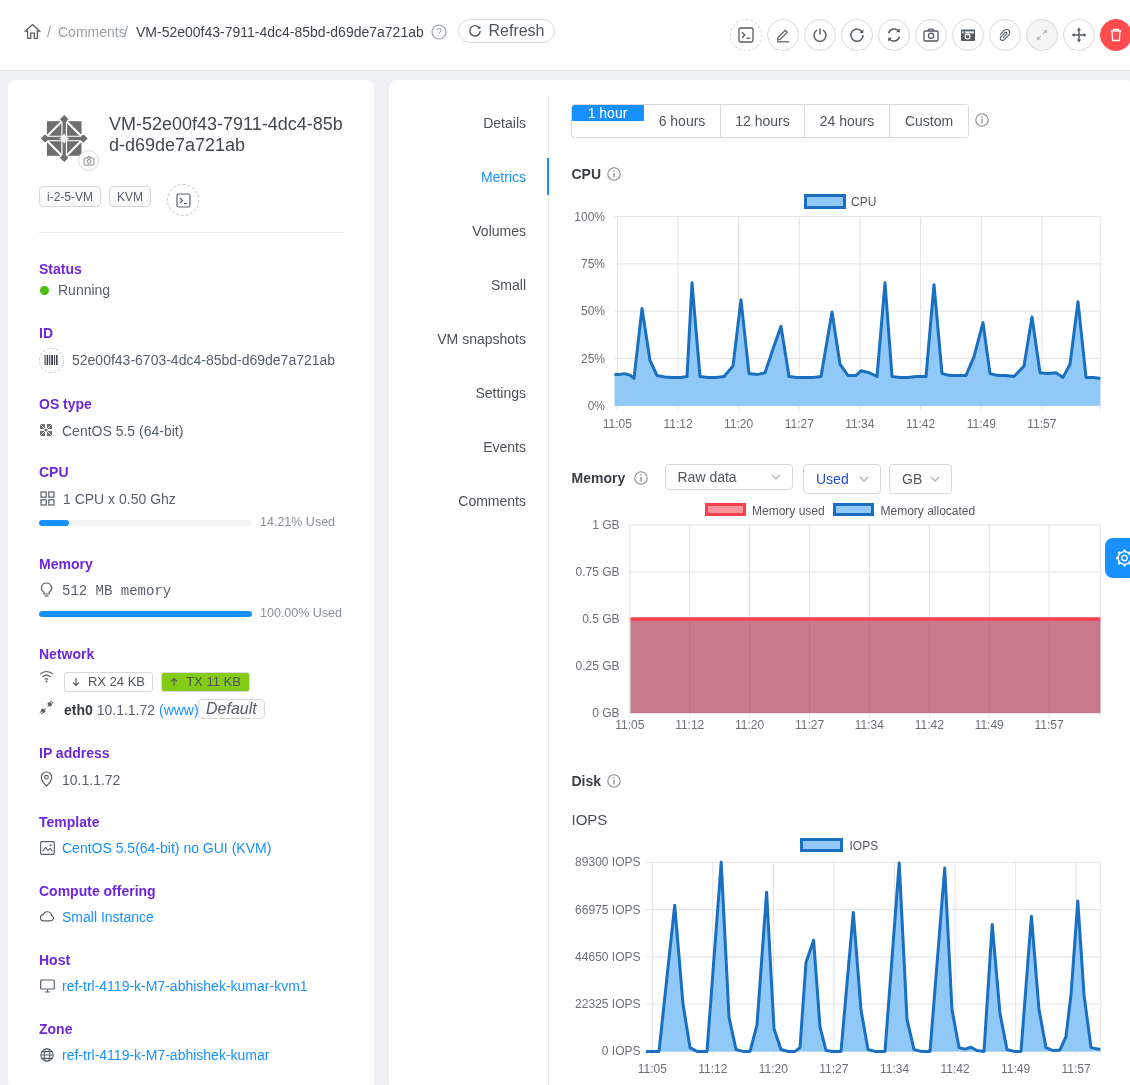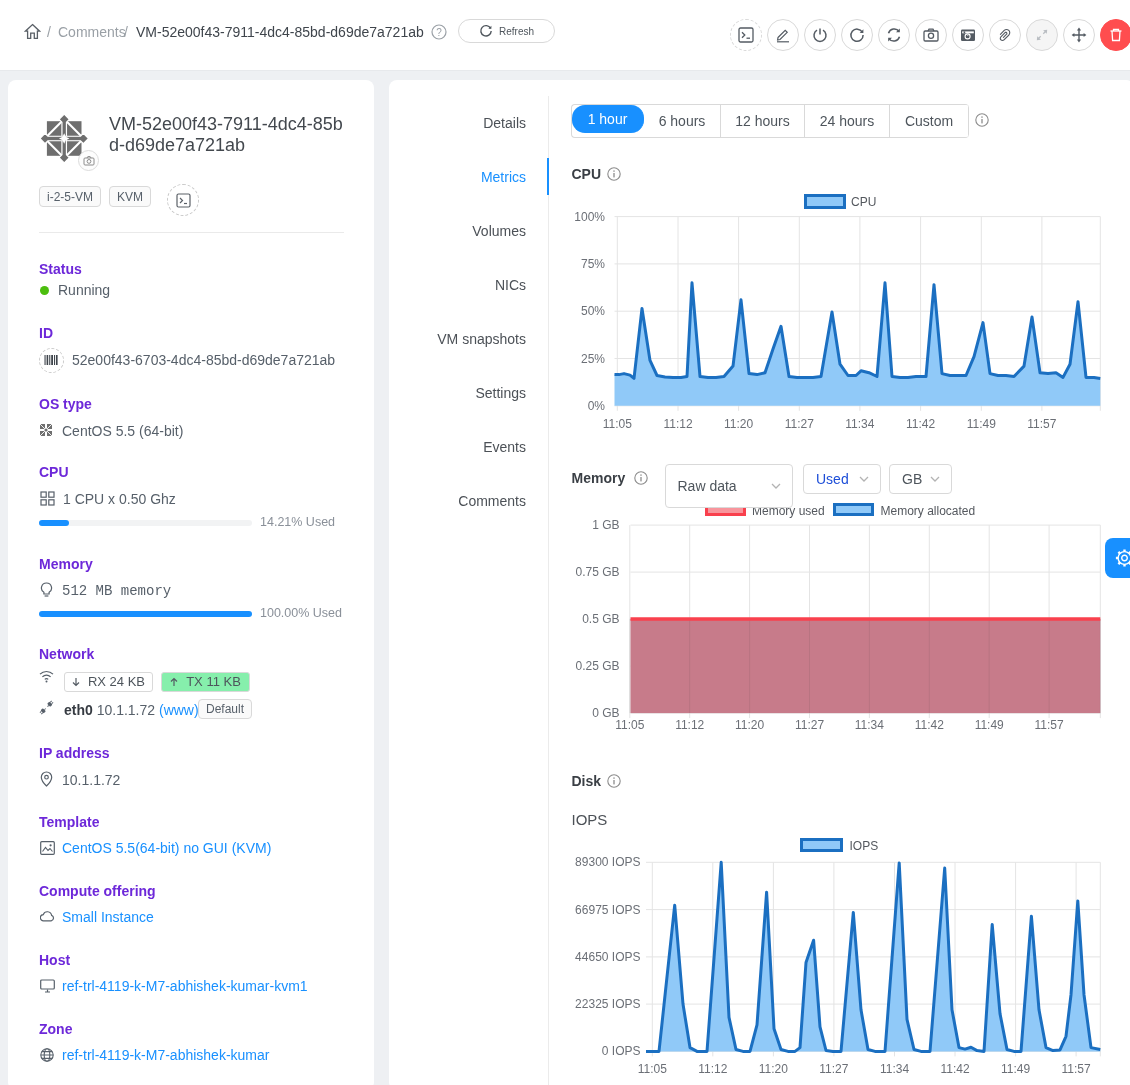--- a/index.html
+++ b/index.html
@@ -36,21 +36,21 @@
 <div class="abs" style="left:136px;top:24px;font-size:14px;color:#3f454c;z-index:6;">VM-52e00f43-7911-4dc4-85bd-d69de7a721ab</div>
 <svg class="abs" style="left:431px;top:24px;z-index:6" width="16" height="16" viewBox="0 0 16 16">
   <circle cx="8" cy="8" r="7" fill="none" stroke="#9aa0a6" stroke-width="1.2"></circle>
   <text x="8" y="11.6" font-size="10" fill="#9aa0a6" text-anchor="middle">?</text>
 </svg>
 <div class="abs" style="left:458px;top:19px;width:97px;height:24px;border:1px solid #d9d9d9;border-radius:12px;background:#fff;display:flex;align-items:center;justify-content:center;z-index:6;">
   <svg width="14" height="14" viewBox="0 0 14 14" style="margin-right:6px;">
     <path d="M11.6 4.4 A5.2 5.2 0 1 0 12.2 7" fill="none" stroke="#4e555c" stroke-width="1.4"></path>
     <path d="M12.4 1.8 L12.4 4.8 L9.4 4.8 Z" fill="#4e555c"></path>
   </svg>
-  <span style="font-size:10px;color:#4e555c;">Refresh</span>
+  <span style="font-size:16px;color:#4e555c;">Refresh</span>
 </div>
 <div class="abs rowflex" style="left:730px;top:19px;z-index:6;gap:5px;">
     <div class="cbtn" style="border-style:dashed;">
       <svg width="16" height="16" viewBox="0 0 16 16">
         <rect x="1" y="1" width="14" height="14" rx="1.5" fill="none" stroke="#545b63" stroke-width="1.3"></rect>
         <path d="M4 5.2 L6.8 8 L4 10.8" fill="none" stroke="#545b63" stroke-width="1.3"></path>
         <path d="M8.5 11.2 L12 11.2" stroke="#545b63" stroke-width="1.3"></path>
       </svg>
     </div>
 <div class="cbtn">
@@ -226,40 +226,40 @@
       <path d="M5.8 9.3 a2.4 2.4 0 0 1 3.4 0"></path>
     </g>
     <circle cx="7.5" cy="11.4" r="1" fill="#57606a"></circle>
   </svg>
 <div class="abs" style="left:63.5px;top:671.5px;width:89px;height:20px;border:1px solid #d9d9d9;border-radius:3px;display:flex;align-items:center;justify-content:center;background:#fff;">
     <svg width="10" height="10" viewBox="0 0 10 10" style="margin-right:7px;">
       <path d="M5 1 L5 8 M2 5.5 L5 8.5 L8 5.5" fill="none" stroke="#545b63" stroke-width="1.2" transform="translate(0,0)"></path>
     </svg>
     <span style="font-size:13px;color:#4e555c;">RX 24 KB</span>
   </div>
-<div class="abs" style="left:160.5px;top:671.5px;width:89px;height:20px;border:1px solid #d9d9d9;border-radius:3px;display:flex;align-items:center;justify-content:center;background:#86efac;">
+<div class="abs" style="left:160.5px;top:671.5px;width:89px;height:20px;border:1px solid #d9d9d9;border-radius:3px;display:flex;align-items:center;justify-content:center;background:#84cc16;">
     <svg width="10" height="10" viewBox="0 0 10 10" style="margin-right:7px;">
       <path d="M5 9 L5 2 M2 4.5 L5 1.5 L8 4.5" fill="none" stroke="#545b63" stroke-width="1.2"></path>
     </svg>
     <span style="font-size:13px;color:#4e555c;">TX 11 KB</span>
   </div>
 <svg class="abs" style="left:38px;top:699px;" width="17" height="17" viewBox="0 0 17 17">
 <g transform="rotate(45 8.5 8.5)" fill="#57606a">
 <rect x="6.3" y="2.2" width="4.4" height="3.2" rx="0.9"></rect>
 <rect x="7" y="0.2" width="1" height="2"></rect>
       <rect x="9" y="0.2" width="1" height="2"></rect>
 <rect x="8.2" y="5.4" width="0.9" height="1.8"></rect>
 <rect x="6.3" y="11.6" width="4.4" height="3.2" rx="0.9"></rect>
 <rect x="7" y="14.8" width="1" height="2"></rect>
       <rect x="9" y="14.8" width="1" height="2"></rect>
 <rect x="8.2" y="9.8" width="0.9" height="1.8"></rect>
 </g>
   </svg>
 <div class="abs val" style="left:64px;top:702px;"><b style="color:#363b42;">eth0</b> 10.1.1.72 <span class="link">(www)</span></div>
-<div class="abs" style="left:198px;top:698.5px;height:20.5px;padding:0 7px;display:inline-flex;align-items:center;background:#fafafa;border:1px solid #d9d9d9;border-radius:4px;font-size:12px;color:#57606a;">Default</div>
+<div class="abs" style="left:198px;top:698.5px;height:20.5px;padding:0 7px;display:inline-flex;align-items:center;background:#fafafa;border:1px solid #d9d9d9;border-radius:4px;font-size:16px;color:#57606a;font-style:italic;">Default</div>
 <div class="abs label" style="left:39px;top:745px;">IP address</div>
 <svg class="abs" style="left:40px;top:771px;" width="13" height="16" viewBox="0 0 13 16">
 <path d="M6.5 1 a5.2 5.2 0 0 1 5.2 5.2 C11.7 10 6.5 15 6.5 15 C6.5 15 1.3 10 1.3 6.2 A5.2 5.2 0 0 1 6.5 1 Z" fill="none" stroke="#57606a" stroke-width="1.2"></path>
 <circle cx="6.5" cy="6.2" r="1.8" fill="none" stroke="#57606a" stroke-width="1.2"></circle>
   </svg>
 <div class="abs val" style="left:62px;top:772px;">10.1.1.72</div>
 <div class="abs label" style="left:39px;top:814px;">Template</div>
 <svg class="abs" style="left:40px;top:841px;" width="15" height="14" viewBox="0 0 15 14">
 <rect x="0.7" y="0.7" width="13.6" height="12.6" rx="1" fill="none" stroke="#57606a" stroke-width="1.2"></rect>
 <path d="M2.5 10.5 L5.5 6.5 L8 9.5 L10 7.5 L12.5 10.5" fill="none" stroke="#57606a" stroke-width="1.1"></path>
@@ -286,28 +286,28 @@
     </g>
   </svg>
 <div class="abs val link" style="left:62px;top:1047px;">ref-trl-4119-k-M7-abhishek-kumar</div>
 
 <div class="abs card" style="left:389px;top:80px;width:745px;height:1010px;"></div>
 <div class="abs" style="left:548px;top:96px;width:1px;height:994px;background:#ebebeb;"></div>
 <div class="abs" style="left:546.5px;top:158px;width:2.5px;height:37px;background:#1890ff;"></div>
 <div class="abs navitem" style="left:389px;top:112px;">Details</div>
 <div class="abs navitem" style="left:389px;top:165.5px;color:#1890ff;">Metrics</div>
 <div class="abs navitem" style="left:389px;top:220px;">Volumes</div>
-<div class="abs navitem" style="left:389px;top:274px;">NICs</div>
+<div class="abs navitem" style="left:389px;top:274px;">Small</div>
 <div class="abs navitem" style="left:389px;top:328px;">VM snapshots</div>
 <div class="abs navitem" style="left:389px;top:382px;">Settings</div>
 <div class="abs navitem" style="left:389px;top:436px;">Events</div>
 <div class="abs navitem" style="left:389px;top:490px;">Comments</div>
 
 <div class="abs" style="left:571px;top:104px;display:flex;border:1px solid #d9d9d9;border-radius:4px;overflow:hidden;border-right:none;">
-    <div style="width:72px;height:28px;display:flex;align-items:center;justify-content:center;font-size:14px;background:#1890ff;color:#fff;border-right:1px solid #1890ff;border-radius:13px;">1 hour</div>
+    <div style="width:72px;height:16px;display:flex;align-items:center;justify-content:center;font-size:14px;background:#1890ff;color:#fff;border-right:1px solid #1890ff;">1 hour</div>
     <div style="width:77px;height:32px;display:flex;align-items:center;justify-content:center;font-size:14px;background:#fff;color:#4e555c;border-right:1px solid #d9d9d9;">6 hours</div>
     <div style="width:84px;height:32px;display:flex;align-items:center;justify-content:center;font-size:14px;background:#fff;color:#4e555c;border-right:1px solid #d9d9d9;">12 hours</div>
     <div style="width:85px;height:32px;display:flex;align-items:center;justify-content:center;font-size:14px;background:#fff;color:#4e555c;border-right:1px solid #d9d9d9;">24 hours</div>
     <div style="width:79px;height:32px;display:flex;align-items:center;justify-content:center;font-size:14px;background:#fff;color:#4e555c;border-right:1px solid #d9d9d9;">Custom</div>
   </div>
 <svg class="abs" style="left:974.5px;top:113px;" width="14" height="14" viewBox="0 0 14 14">
     <circle cx="7" cy="7" r="6.2" fill="none" stroke="#8c8c8c" stroke-width="1.1"></circle>
     <rect x="6.35" y="6" width="1.3" height="4.4" fill="#8c8c8c"></rect>
     <rect x="6.35" y="3.4" width="1.3" height="1.4" fill="#8c8c8c"></rect>
   </svg>
@@ -331,21 +331,21 @@
   </svg>
 <div class="abs" style="left:571.5px;top:811px;font-size:15px;color:#4c5157;">IOPS</div>
 <div class="abs" style="left:803.5px;top:193.5px;width:42px;height:15px;background:#90c9f8;border:3px solid #1b6fc1;"></div>
 <div class="abs" style="left:851px;top:195px;font-size:12px;color:#54585e;">CPU</div>
 <div class="abs" style="left:704.5px;top:503px;width:41.5px;height:13px;background:#f8959c;border:3px solid #f9404d;"></div>
 <div class="abs" style="left:752px;top:503.5px;font-size:12px;color:#54585e;text-align:center;">Memory used</div>
 <div class="abs" style="left:832.5px;top:503px;width:41.5px;height:13px;background:#90c9f8;border:3px solid #1b6fc1;"></div>
 <div class="abs" style="left:880.5px;top:503.5px;font-size:12px;color:#54585e;">Memory allocated</div>
 <div class="abs" style="left:799.5px;top:837.5px;width:43px;height:14px;background:#90c9f8;border:3px solid #1b6fc1;"></div>
 <div class="abs" style="left:849.5px;top:838.5px;font-size:12px;color:#54585e;">IOPS</div>
-<div class="abs" style="left:664.5px;top:463.5px;width:128px;height:44px;border:1px solid #d9d9d9;border-radius:4px;background:#fff;display:flex;align-items:center;">
+<div class="abs" style="left:664.5px;top:463.5px;width:128px;height:26px;border:1px solid #d9d9d9;border-radius:4px;background:#fff;display:flex;align-items:center;">
     <span style="font-size:14px;color:#4e555c;margin-left:12px;">Raw data</span>
     <svg width="10" height="6" viewBox="0 0 10 6" style="margin-left:auto;margin-right:11px;">
       <path d="M1 1 L5 5 L9 1" fill="none" stroke="#b3b3b3" stroke-width="1.3"></path>
     </svg>
   </div>
 <div class="abs" style="left:803px;top:463.5px;width:77.5px;height:30px;border:1px solid #d9d9d9;border-radius:4px;background:#fff;display:flex;align-items:center;">
     <span style="font-size:14px;color:#1d4ed8;margin-left:12px;">Used</span>
     <svg width="10" height="6" viewBox="0 0 10 6" style="margin-left:auto;margin-right:11px;">
       <path d="M1 1 L5 5 L9 1" fill="none" stroke="#b3b3b3" stroke-width="1.3"></path>
     </svg>

